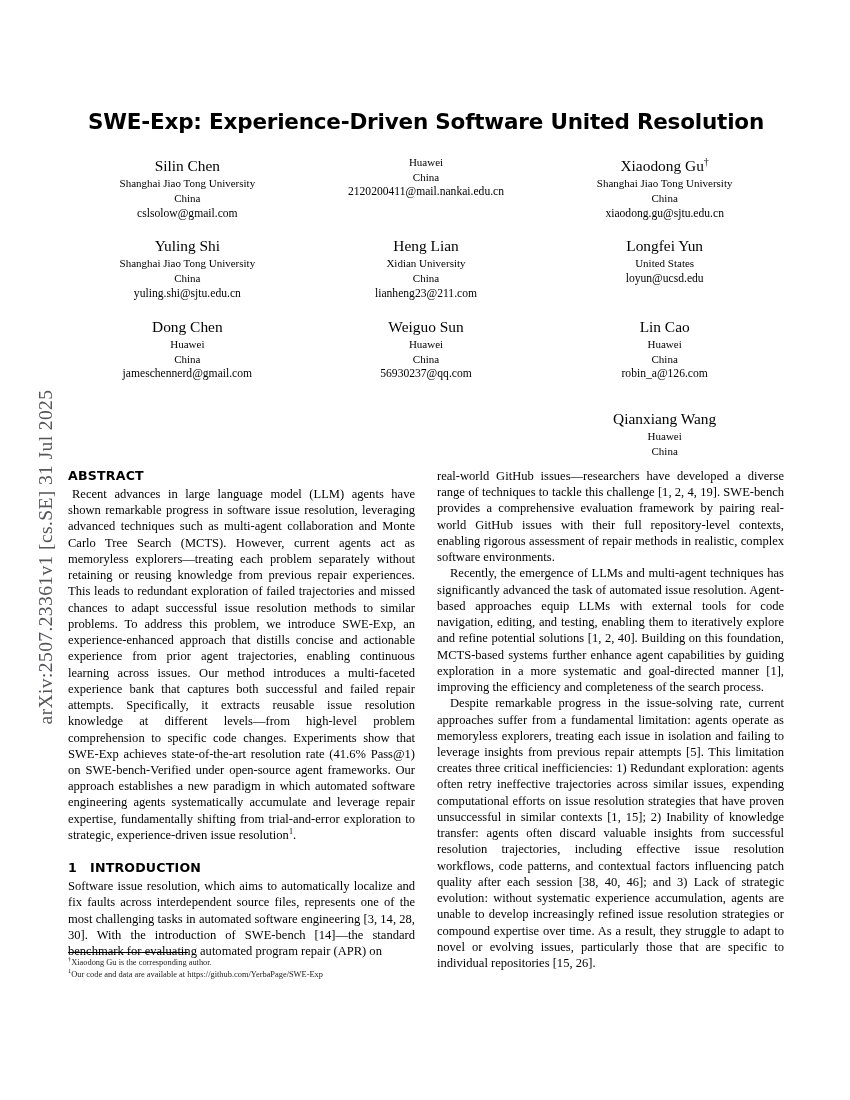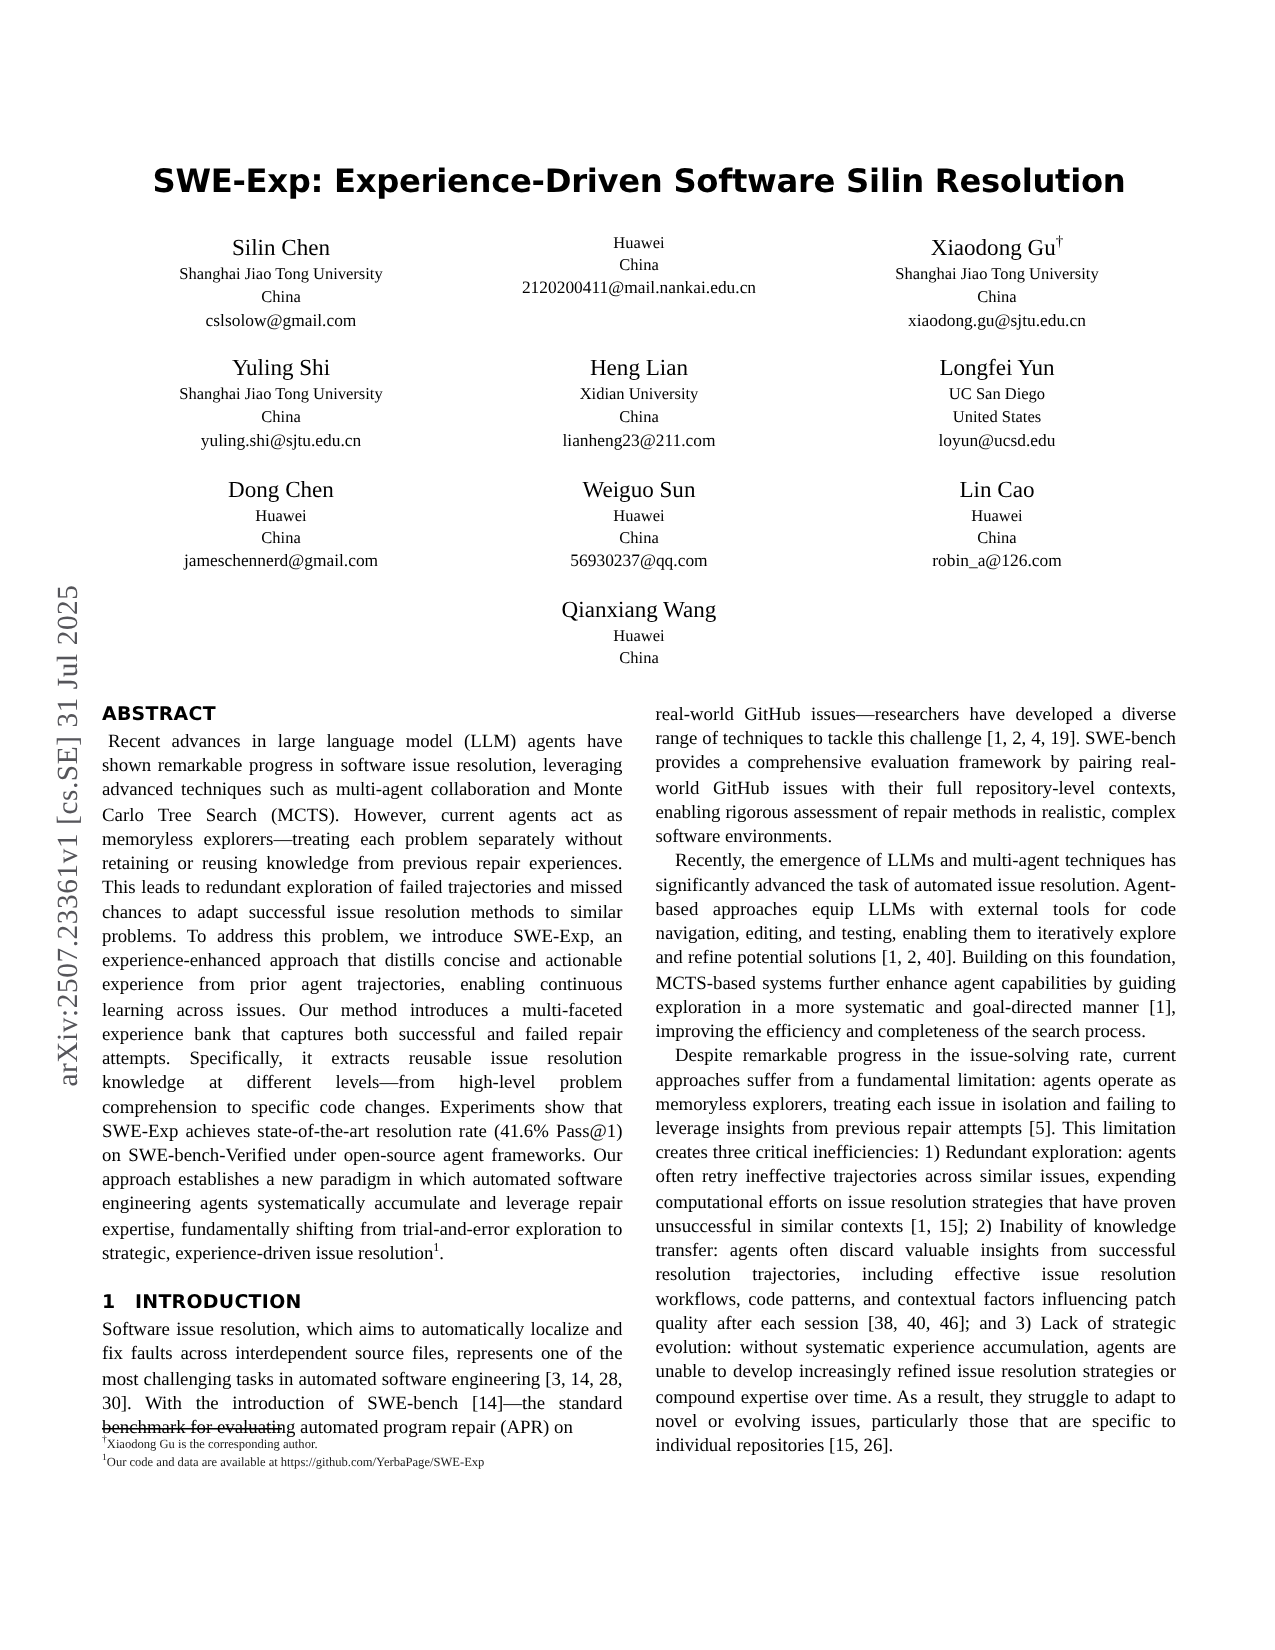--- a/index.html
+++ b/index.html
@@ -65,21 +65,22 @@
   
   #author-block {
     margin-top: 20px;
   }
   .author-row {
     display: flex;
     width: 100%;
     justify-content: center;
   }
   .author-row.single {
-    justify-content: center;
+    justify-content: flex-end;
+    margin-top: 12px;
   }
   .author-cell {
     width: 33.333%;
     text-align: center;
     padding-bottom: 13px;
   }
   .author-row.single .author-cell {
     width: 33.333%;
   }
   .author-name {
@@ -177,21 +178,21 @@
 </style>
 </head>
 <body>
 
 <div id="arxiv-stamp">
   <div class="stamp-text">arXiv:2507.23361v1  [cs.SE]  31 Jul 2025</div>
 </div>
 
 <div id="page">
 
-  <h1 id="paper-title">SWE-Exp: Experience-Driven Software Silin Resolution</h1>
+  <h1 id="paper-title">SWE-Exp: Experience-Driven Software United Resolution</h1>
 
   <div id="author-block">
       <div class="author-row">
         <div class="author-cell">
           <div class="author-name">Silin Chen</div>
           <div class="author-affil">Shanghai Jiao Tong University</div>
           <div class="author-country">China</div>
           <div class="author-email">cslsolow@gmail.com</div>
         </div>
         <div class="author-cell">
@@ -214,21 +215,20 @@
           <div class="author-email">yuling.shi@sjtu.edu.cn</div>
         </div>
         <div class="author-cell">
           <div class="author-name">Heng Lian</div>
           <div class="author-affil">Xidian University</div>
           <div class="author-country">China</div>
           <div class="author-email">lianheng23@211.com</div>
         </div>
         <div class="author-cell">
           <div class="author-name">Longfei Yun</div>
-          <div class="author-affil">UC San Diego</div>
           <div class="author-country">United States</div>
           <div class="author-email">loyun@ucsd.edu</div>
         </div>
       </div>
       <div class="author-row">
         <div class="author-cell">
           <div class="author-name">Dong Chen</div>
           <div class="author-affil">Huawei</div>
           <div class="author-country">China</div>
           <div class="author-email">jameschennerd@gmail.com</div>

